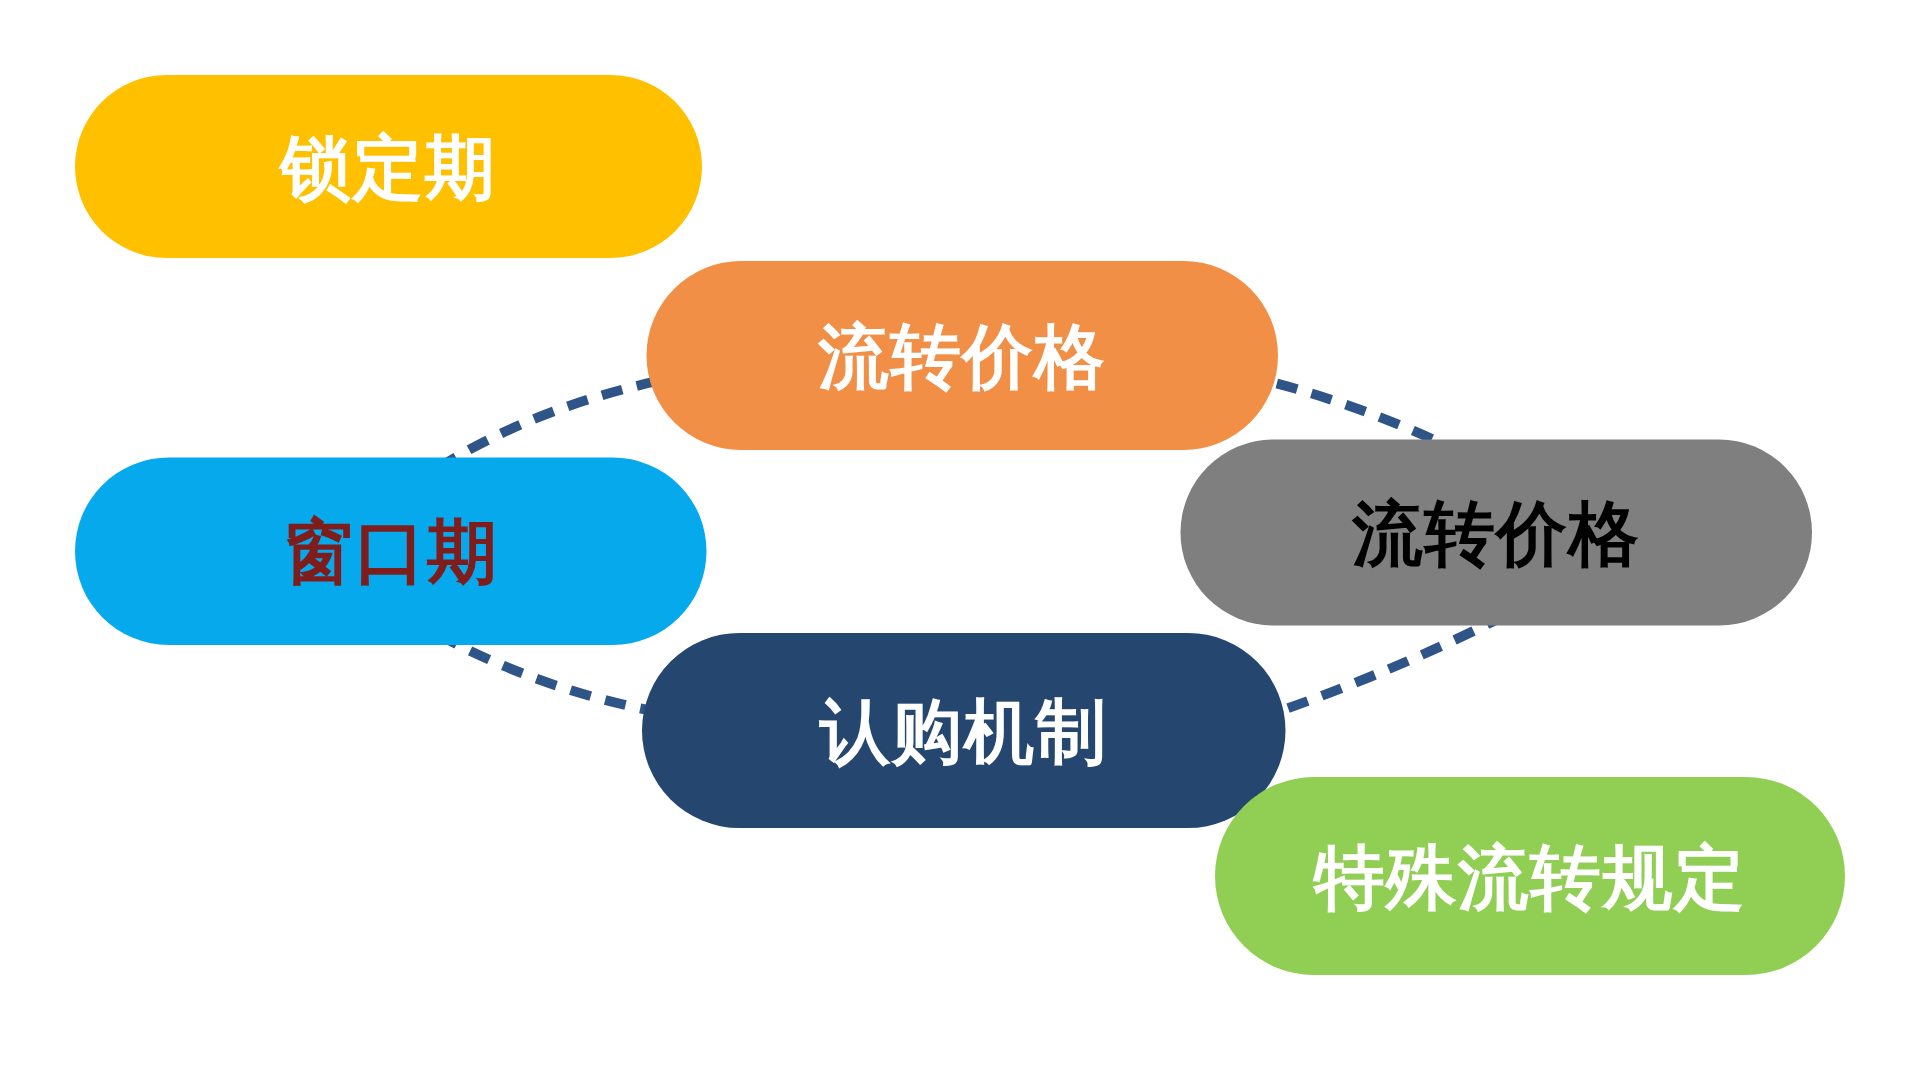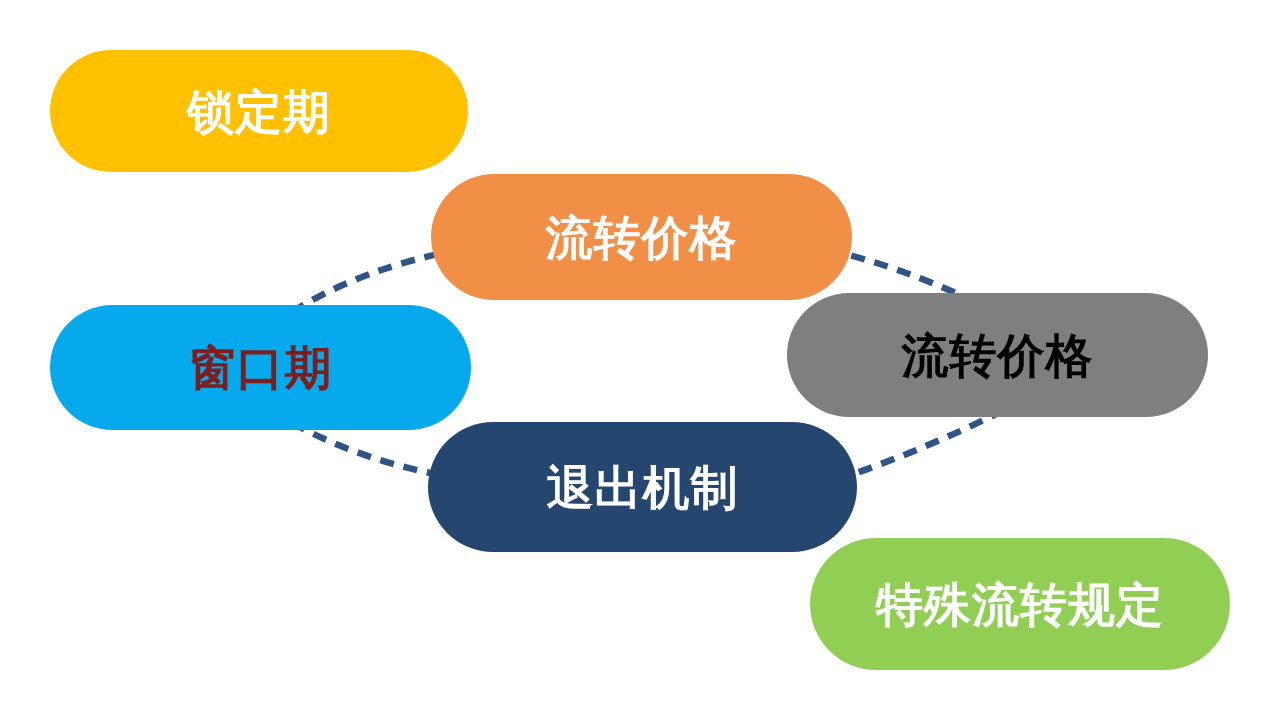--- a/index.html
+++ b/index.html
@@ -43,21 +43,21 @@
     letter-spacing: 1px;
     white-space: nowrap;
     line-height: 1;
     text-align: center;
   }
   #node-lock-period          { left:  50px; top:  50px; width: 418px; height: 122px; }
   #node-subscription         { left: 431px; top: 174px; width: 421px; height: 126px; }
   #node-window-period        { left:  50px; top: 305px; width: 421px; height: 125px; }
   #node-transfer-price       { left: 787px; top: 293px; width: 421px; height: 124px; }
   #node-exit-mechanism       { left: 428px; top: 422px; width: 429px; height: 130px; }
-  #node-special-transfer     { left: 810px; top: 538px; width: 420px; height: 132px; }
+  #node-special-transfer     { left: 810px; top: 518px; width: 420px; height: 132px; }
 </style>
 </head>
 <body>
 
 <div class="canvas">
 
   <svg class="connector-layer" viewBox="0 0 1280 713">
     <path d="M 292 312 Q 362 268 458 250" stroke="#2F5488"></path>
     <path d="M 292 423 Q 368 464 458 478" stroke="#2F5488"></path>
     <path d="M 828 250 Q 900 266 975 302" stroke="#2F5488"></path>
@@ -74,20 +74,20 @@
 
   <div class="node" id="node-window-period" style="background-color: rgb(5, 169, 236);">
     <span class="node-label" style="color: #7f1d1d;">窗口期</span>
   </div>
 
   <div class="node" id="node-transfer-price" style="background-color: rgb(127, 127, 127);">
     <span class="node-label" style="color: #000000;">流转价格</span>
   </div>
 
   <div class="node" id="node-exit-mechanism" style="background-color: rgb(37, 71, 111);">
-    <span class="node-label" style="color: rgb(255, 255, 255);">退出机制</span>
+    <span class="node-label" style="color: rgb(255, 255, 255);">认购机制</span>
   </div>
 
   <div class="node" id="node-special-transfer" style="background-color: rgb(144, 207, 84);">
     <span class="node-label" style="color: rgb(255, 255, 255);">特殊流转规定</span>
   </div>
 
 </div>
 
 </body></html>

